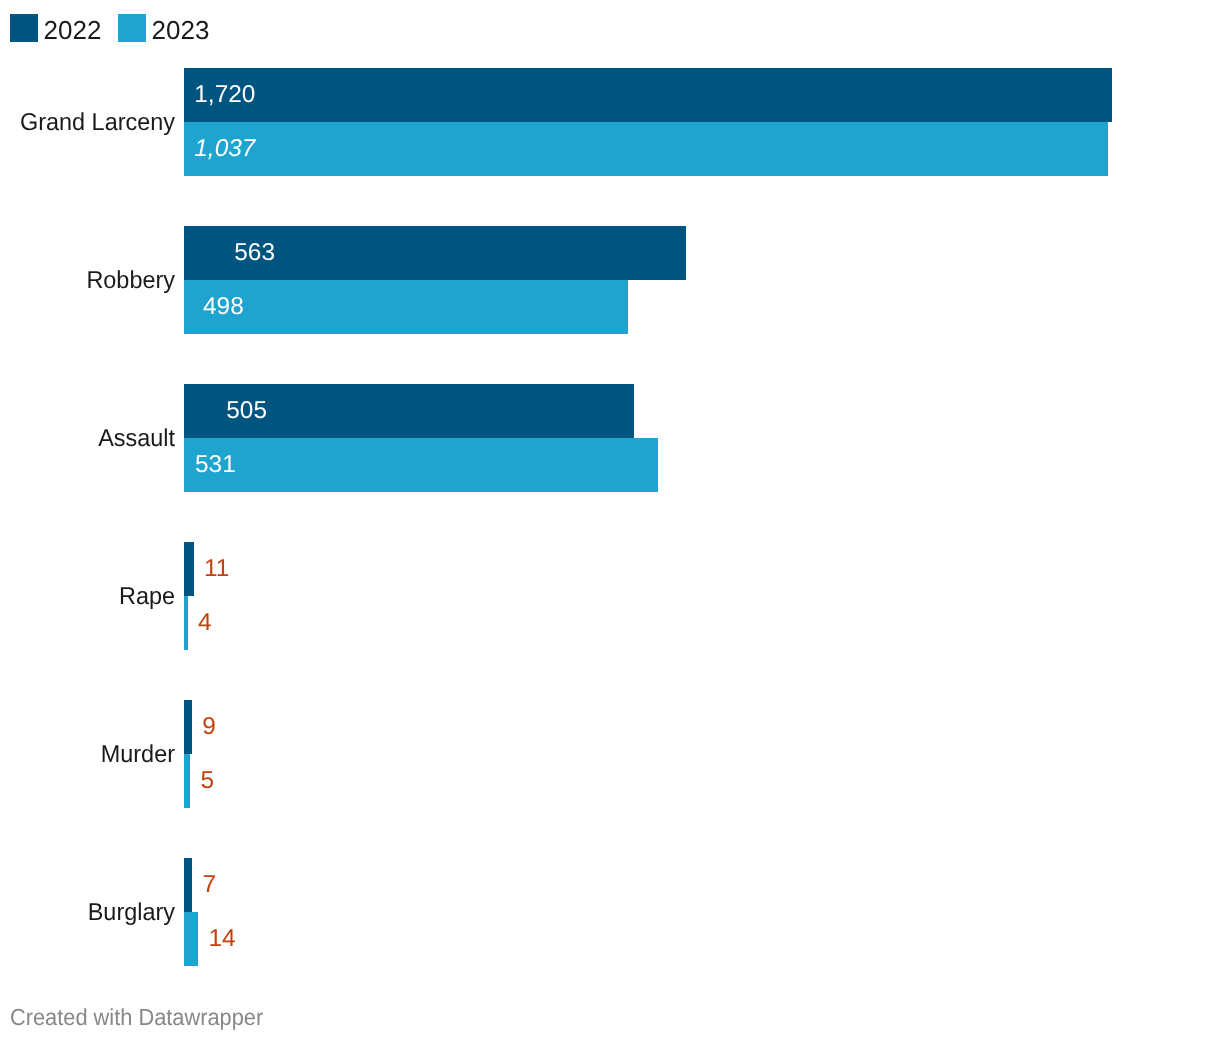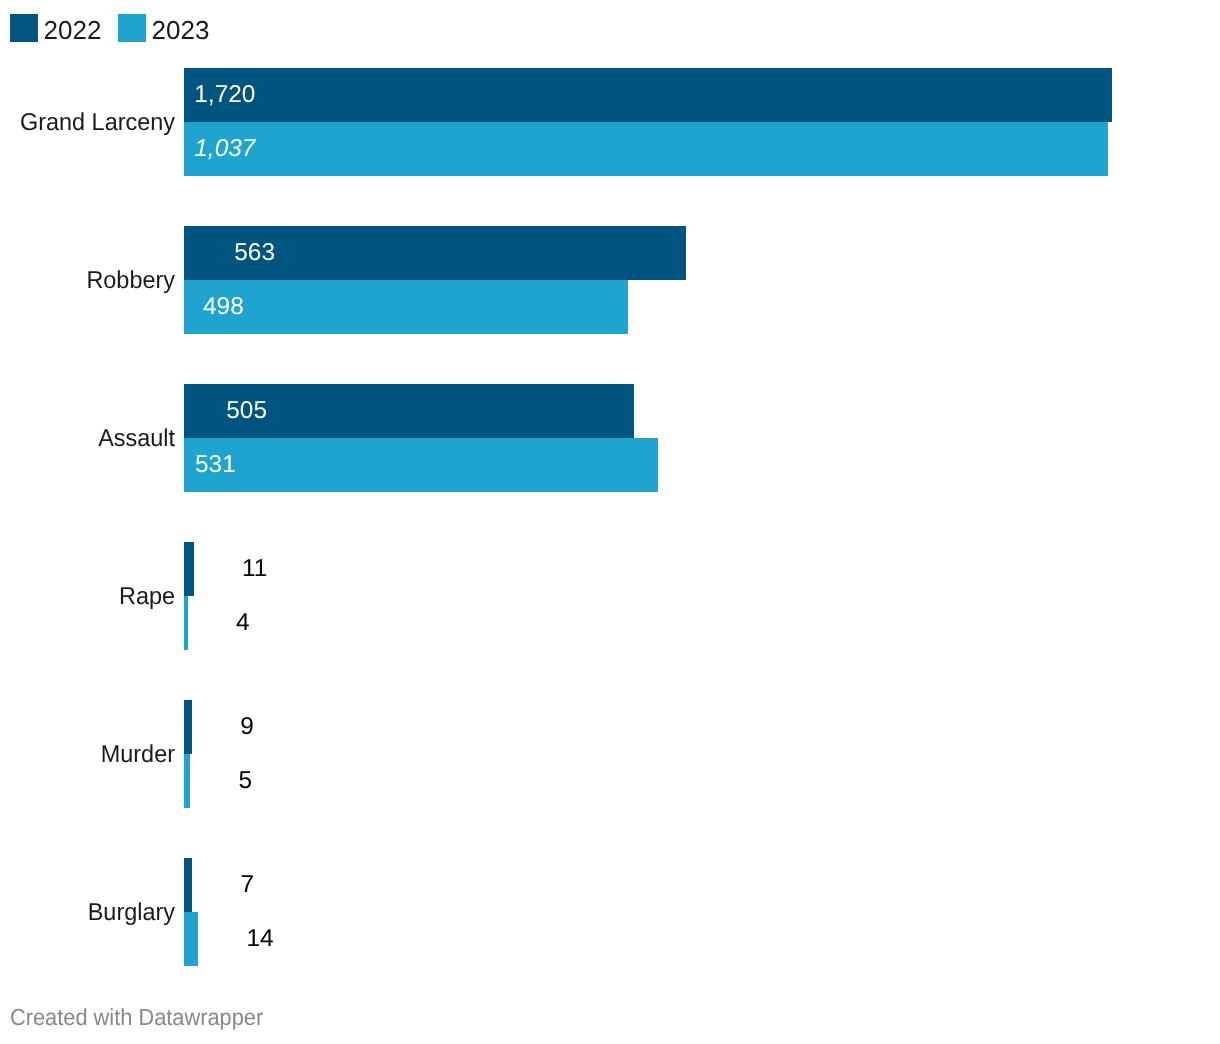--- a/index.html
+++ b/index.html
@@ -23,21 +23,21 @@
   .cat-label{position:absolute;left:-325.2px;top:43.5px;width:500px;
              text-align:right;font-size:24.4px;line-height:1;color:#1a1a1a;
              white-space:nowrap;transform:scaleX(0.961);transform-origin:100% 50%;}
   .bar{position:absolute;left:183.9px;height:54px;}
   .bar-2022{top:0;background:#005580;}
   .bar-2023{top:54px;background:#1fa3cf;}
   .val{position:absolute;font-size:24.4px;line-height:1;white-space:nowrap;}
   .val-2022{top:15.3px;}
   .val-2023{top:69.3px;}
   .val.inside{color:#ffffff;}
-  .val.outside{color:#000000;margin-left:38px;}
+  .val.outside{color:#c2410c;}
 
   
   .footer{position:absolute;left:10px;top:1006px;font-size:23.2px;line-height:1;
           color:#888888;white-space:nowrap;
           transform:scaleX(0.94);transform-origin:0 50%;}
 </style>
 </head>
 <body>
 
 <div id="chart">

